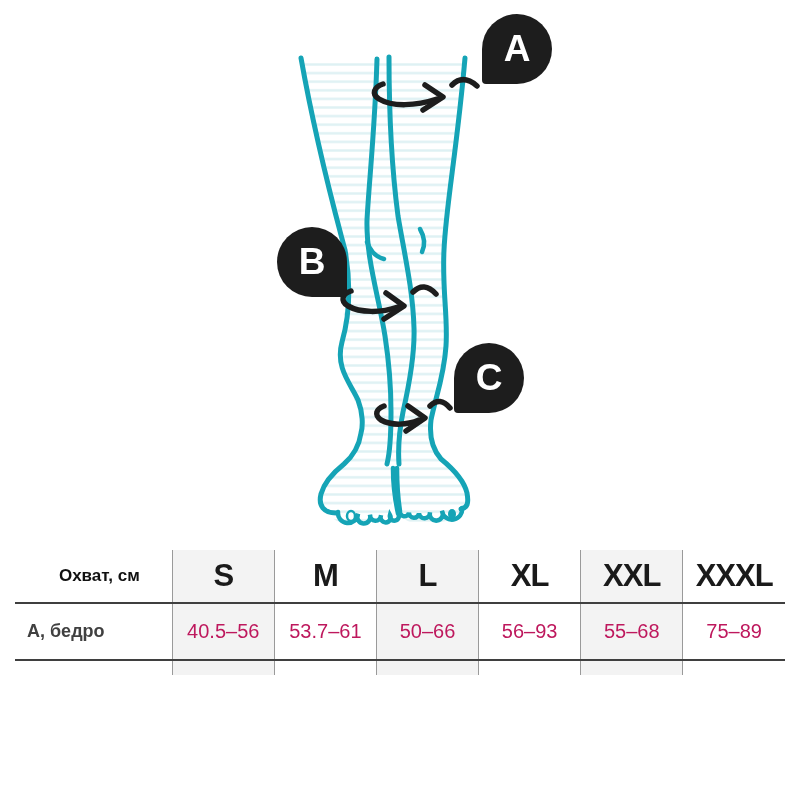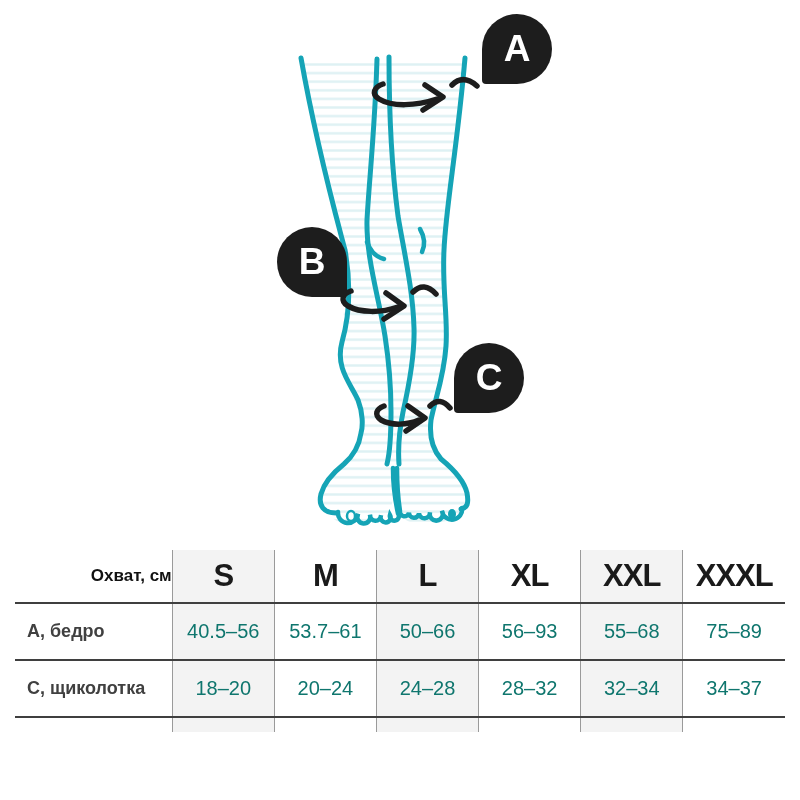--- a/index.html
+++ b/index.html
@@ -43,33 +43,33 @@
   }
   .size-table col.c-label{width:157px;}
   .size-table col.c-size{width:102px;}
   .size-table th,.size-table td{padding:0;vertical-align:middle;}
   .size-table thead th{height:52px;}
   .size-table tbody tr.data-row{border-top:2px solid var(--row-line);}
   .size-table tbody tr.data-row td, .size-table tbody tr.data-row th{height:55px;}
   .size-table tr.spacer-row{border-top:2px solid var(--row-line);}
   .size-table tr.spacer-row td{height:14px;}
   .size-table th.corner{
-    text-align:right;padding-left:12px;
+    text-align:center;padding-left:12px;
     font-size:17px;font-weight:bold;color:#111;
   }
   .size-table th.size-head{
     font-size:31px;font-weight:bold;color:#1A1A1A;letter-spacing:-1px;
     text-align:center;
   }
   .size-table th.row-label{
     text-align:left;padding-left:12px;
     font-size:18px;font-weight:bold;color:#404040;
   }
   .size-table td.val{
-    text-align:center;font-size:20px;color:#0f766e;
+    text-align:center;font-size:20px;color:#be185d;
   }
   .size-table .vline{border-left:1px solid var(--col-line);}
   .size-table .striped{background:var(--col-stripe);}
 </style>
 </head>
 <body>
 
 <div class="page">
 
   <div class="figure">
@@ -207,29 +207,20 @@
     <tbody>
       <tr class="data-row">
         <th class="row-label">А, бедро</th>
         <td class="val vline striped">40.5–56</td>
         <td class="val vline">53.7–61</td>
         <td class="val vline striped">50–66</td>
         <td class="val vline">56–93</td>
         <td class="val vline striped">55–68</td>
         <td class="val vline">75–89</td>
       </tr>
-      <tr class="data-row">
-        <th class="row-label">С, щиколотка</th>
-        <td class="val vline striped">18–20</td>
-        <td class="val vline">20–24</td>
-        <td class="val vline striped">24–28</td>
-        <td class="val vline">28–32</td>
-        <td class="val vline striped">32–34</td>
-        <td class="val vline">34–37</td>
-      </tr>
       <tr class="spacer-row">
         <td></td>
         <td class="vline striped"></td>
         <td class="vline"></td>
         <td class="vline striped"></td>
         <td class="vline"></td>
         <td class="vline striped"></td>
         <td class="vline"></td>
       </tr>
     </tbody>

